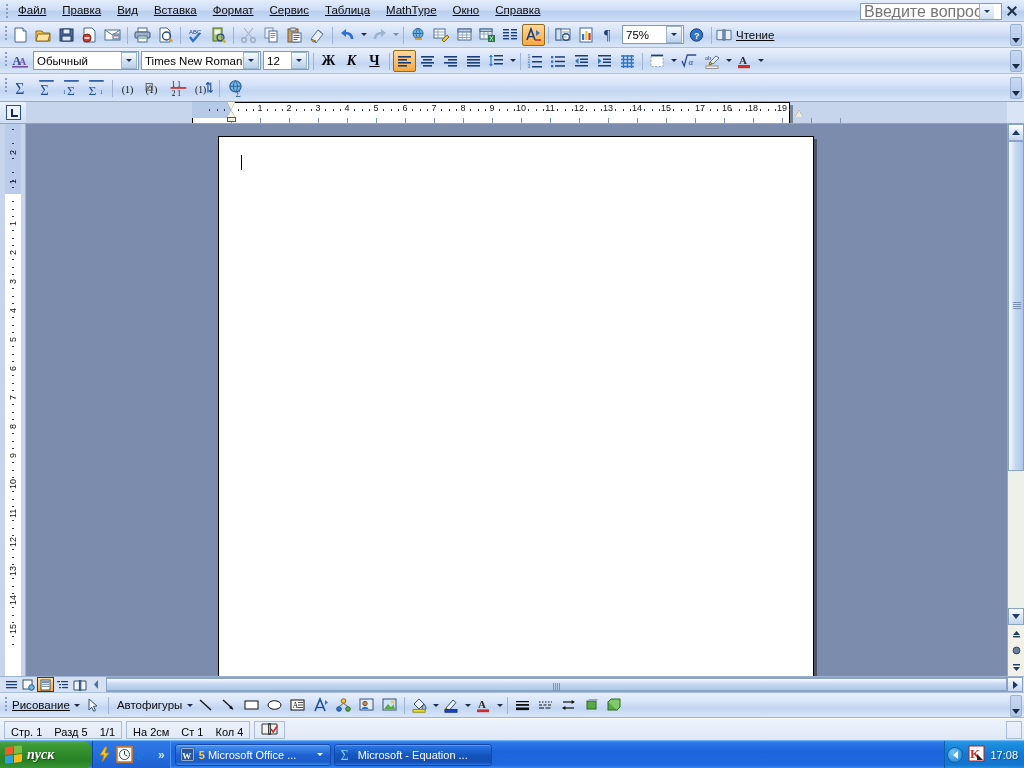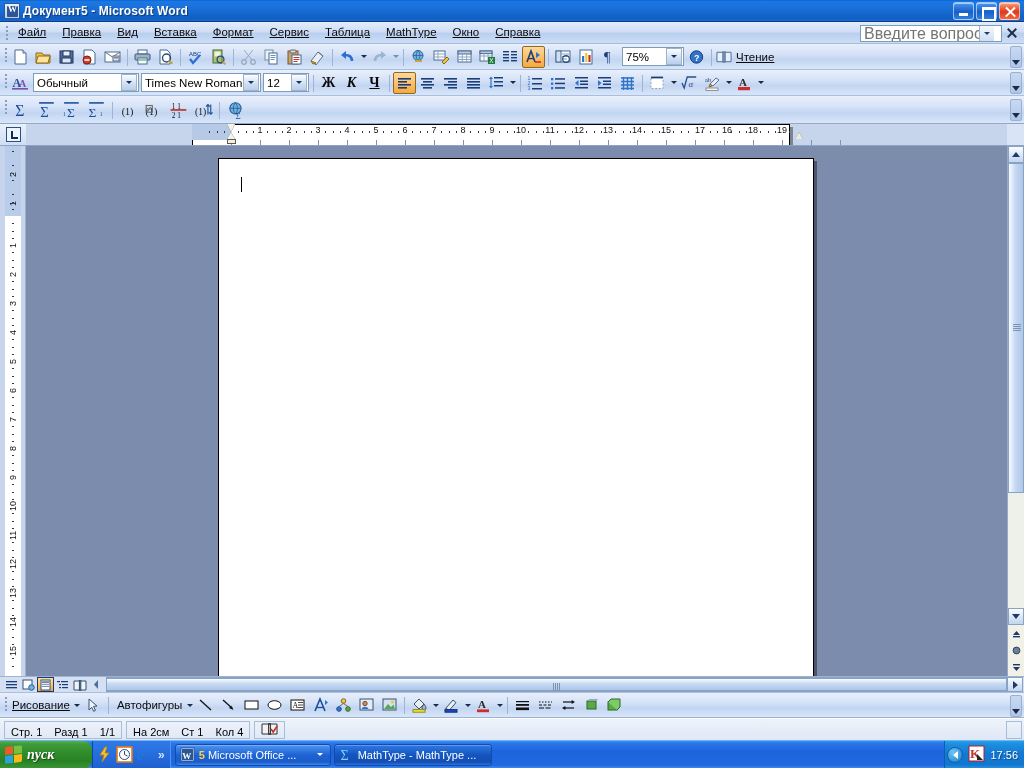--- a/index.html
+++ b/index.html
@@ -301,29 +301,20 @@
     background:radial-gradient(circle at 35% 30%,#6fc3f5,#1a7ecb);
     border:1px solid #0e5fa5; display:flex; align-items:center; justify-content:center;
   }
   .trayarrow:after{ content:""; border-top:4px solid transparent;border-bottom:4px solid transparent;border-right:5px solid #fff; }
 </style>
 </head>
 <body>
 
 <div class="app">
 
-  <div class="titlebar">
-    <div class="ticon"></div>
-    <div class="ttext">Документ5 - Microsoft Word</div>
-    <div class="winbtns">
-      <div class="wbtn min"></div>
-      <div class="wbtn max"></div>
-      <div class="wbtn close"></div>
-    </div>
-  </div>
 
   <div class="menubar">
     <div class="gripdots"></div>
     <div class="mi"><u>Файл</u></div>
     <div class="mi"><u>Правка</u></div>
     <div class="mi"><u>Вид</u></div>
     <div class="mi"><u>Вставка</u></div>
     <div class="mi"><u>Формат</u></div>
     <div class="mi"><u>Сервис</u></div>
     <div class="mi"><u>Таблица</u></div>
@@ -1233,21 +1224,21 @@
           <rect x="2" y="5" width="9" height="8" fill="#5aa84a" stroke="#2b6a20"></rect>
           <path d="M2 5l3-3h9v8l-3 3" fill="#7ec96a" stroke="#2b6a20"></path>
         </svg>
     </div>
     <div class="tbendL"></div>
   </div>
 
   <div class="statusbar">
     <div class="sgrp box" style="margin-left:4px">
       <div class="scell">Стр. 1</div>
-      <div class="scell">Разд 1</div>
+      <div class="scell">Разд 5</div>
       <div class="scell">1/1</div>
     </div>
     <div class="sgrp box">
       <div class="scell">На 2см</div>
       <div class="scell">Ст 1</div>
       <div class="scell">Кол 4</div>
     </div>
     <div class="sgrp box" style="padding:0 6px">
       <span>
         <svg width="17" height="14" viewBox="0 0 17 14">
@@ -1299,29 +1290,29 @@
         </span>
         <span class="tl"><span style="color:#ffd040;font-weight:bold">5</span> <span>Microsoft Office ...</span></span>
         <span class="tdd"></span>
       </div>
       <div class="task active" style="min-width:158px">
         <span class="ti">
           <svg width="15" height="15" viewBox="0 0 15 15">
               <text x="1.5" y="13" font-size="14" font-family="serif" fill="#7fd0ff">Σ</text>
             </svg>
         </span>
-        <span class="tl">MathType - MathType ...</span>
+        <span class="tl">Microsoft - Equation ...</span>
       </div>
     </div>
 
     <div class="tray">
       <div class="trayarrow"></div>
       <div>
         <svg width="17" height="17" viewBox="0 0 17 17">
             <rect x="1" y="1" width="15" height="15" fill="#fff" stroke="#aa2222"></rect>
             <text x="2" y="13" font-size="13" font-family="serif" font-weight="bold" fill="#c2342a">K</text>
             <path d="M9 9l6 6-6 0z" fill="#222"></path>
           </svg>
       </div>
-      <div class="clk">17:56</div>
+      <div class="clk">17:08</div>
     </div>
   </div>
 </div>
 
 </body></html>

